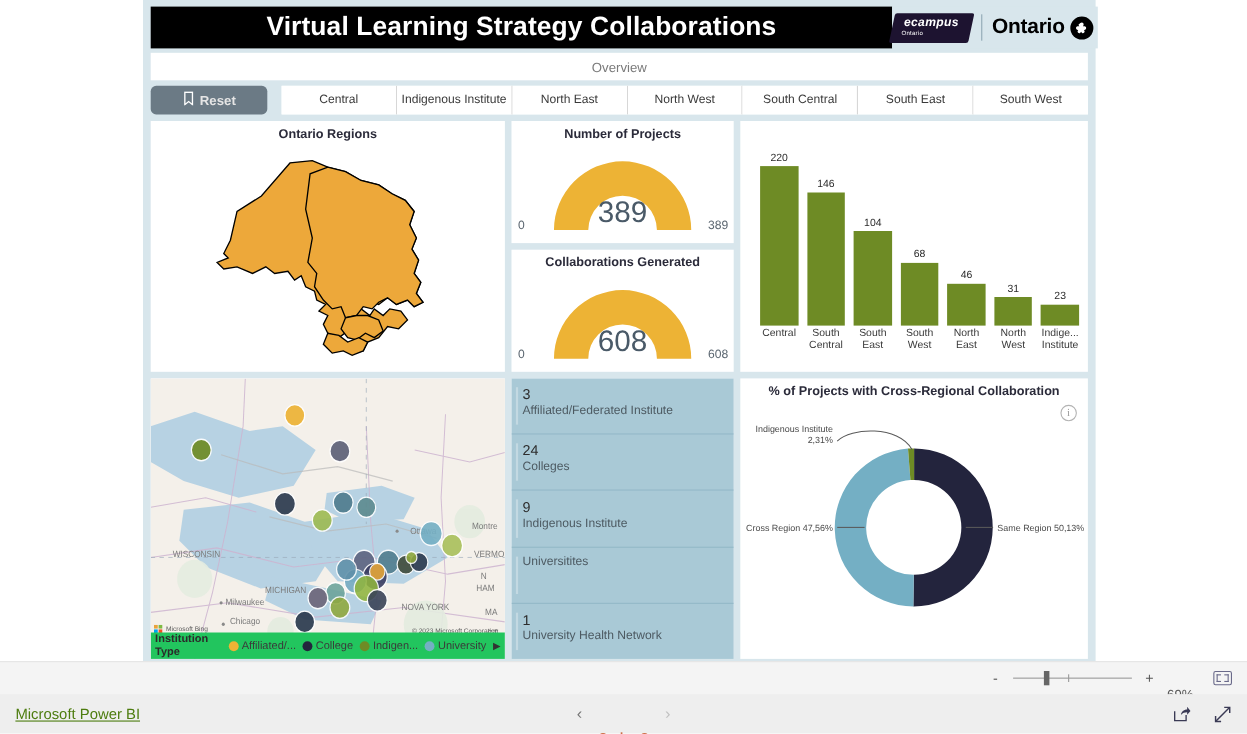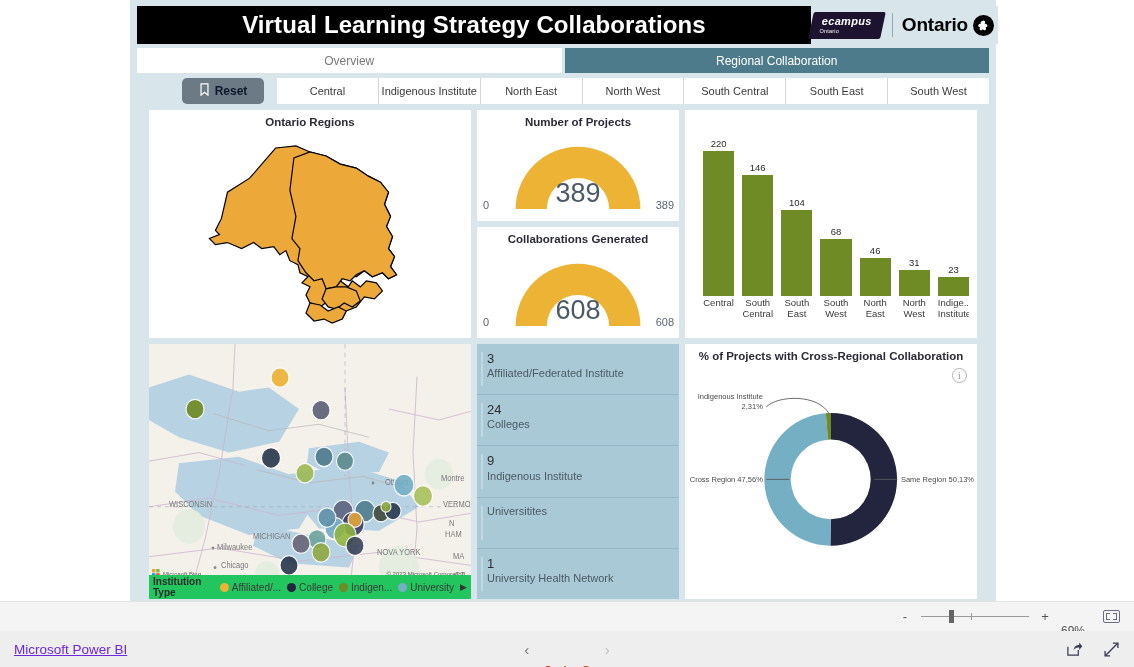--- a/index.html
+++ b/index.html
@@ -122,47 +122,47 @@
     font-family: "Liberation Sans", sans-serif;
   }
   .page-tab.active { background: #4e7b8c; color: #ffffff; }
 
   
   .slicer-row {
     display: flex; align-items: center; gap: 0px;
     margin: 0 2px 6px 2px; height: 26px;
   }
   .reset-btn {
-    width: 82px; height: 26px;
-    background: #6b7a85; color: #0f172a;
+    width: 106px; height: 26px;
+    background: #6b7a85; color: #e5e5e5;
     border-radius: 5px;
     display: flex; align-items: center; justify-content: center; gap: 5px;
     font-size: 12px; font-weight: bold; cursor: pointer;
-    border: none; font-family: "Liberation Sans", sans-serif; margin-left: 45px;
+    border: none; font-family: "Liberation Sans", sans-serif;
   }
   .slicer-tabs {
     display: flex; margin-left: 13px; flex: 1 1 auto; height: 26px;
     background: #ffffff;
   }
   .slicer-item {
     flex: 1 1 0;
     display: flex; align-items: center; justify-content: center;
     font-size: 11px; color: #3a3a3a; background: #ffffff;
     border-right: 1px solid #d7d7d7; cursor: pointer;
     font-family: "Liberation Sans", sans-serif;
   }
   .slicer-item:last-child { border-right: none; }
 
   
   .visual-grid {
     display: grid;
     grid-template-columns: 322px 202px 1fr;
     grid-template-rows: 228px 255px;
     gap: 6px;
-    margin: 0 14px;
+    margin: 0 2px;
   }
   .card {
     background: #ffffff;
     position: relative;
     overflow: hidden;
   }
   .card-title {
     text-align: center;
     font-size: 11.5px;
     font-weight: bold;
@@ -286,21 +286,21 @@
 
   
   .action-bar {
     height: 36px; flex: 0 0 36px;
     background: #eeeeee;
     display: flex; align-items: center;
     padding: 0 14px;
     position: relative;
   }
   .powerbi-link {
-    font-size: 13.5px; color: #6d28d9; text-decoration: underline; cursor: pointer;
+    font-size: 13.5px; color: #4d7c0f; text-decoration: underline; cursor: pointer;
     font-family: "Liberation Sans", sans-serif;
   }
   .pager {
     position: absolute; left: 50%; transform: translateX(-50%);
     display: flex; align-items: center; gap: 14px;
   }
   .pager-arrow { font-size: 15px; color: #767676; cursor: pointer; }
   .pager-arrow.disabled { color: #c0c0c0; }
   .pager-label { font-size: 17px; color: #c2410c; margin-top: 48px; }
   .action-right {
@@ -332,21 +332,20 @@
               <svg width="15" height="15" viewBox="0 0 24 24" aria-hidden="true">
                 <path d="M12 4c1.6 0 2.6 1.3 2.6 2.8 0 1.1-.5 2-1.2 2.7 1.3-.3 2.6-.2 3.6.4 1.3.8 1.6 2.3.9 3.5-.6 1-1.7 1.4-2.8 1.3.7.8 1.1 1.8.9 2.8-.3 1.5-1.7 2.3-3.1 1.9-1-.3-1.7-1-2-1.9-.3.9-1 1.6-2 1.9-1.4.4-2.8-.4-3.1-1.9-.2-1 .2-2 .9-2.8-1.1.1-2.2-.3-2.8-1.3-.7-1.2-.4-2.7.9-3.5 1-.6 2.3-.7 3.6-.4-.7-.7-1.2-1.6-1.2-2.7C9.4 5.3 10.4 4 12 4z" fill="#ffffff"></path>
               </svg>
             </span>
           </div>
         </div>
       </div>
 
       <div class="page-tabs">
         <div class="page-tab">Overview</div>
-        <div class="page-tab active">Regional Collaboration</div>
       </div>
 
       <div class="slicer-row">
         <div class="reset-btn">
           <span>
             <svg width="11" height="13" viewBox="0 0 12 15" aria-hidden="true">
               <path d="M2 1h8v13l-4-3.2L2 14V1z" fill="none" stroke="#ffffff" stroke-width="1.4"></path>
             </svg>
           </span>
           <span>Reset</span>

